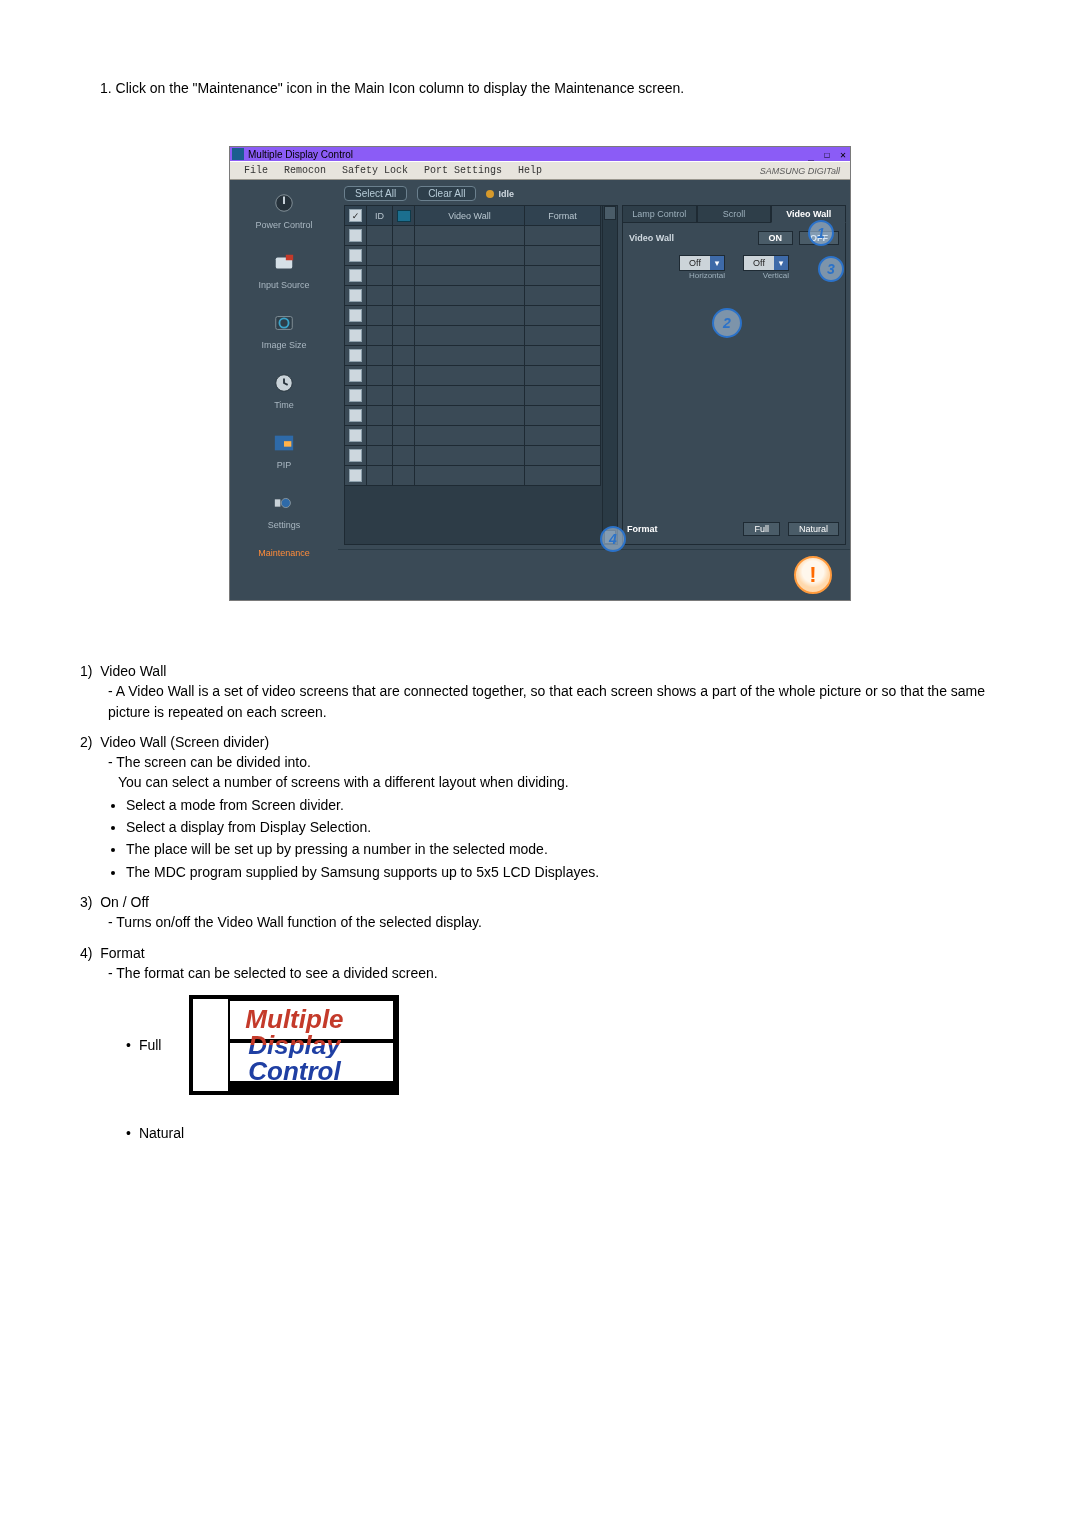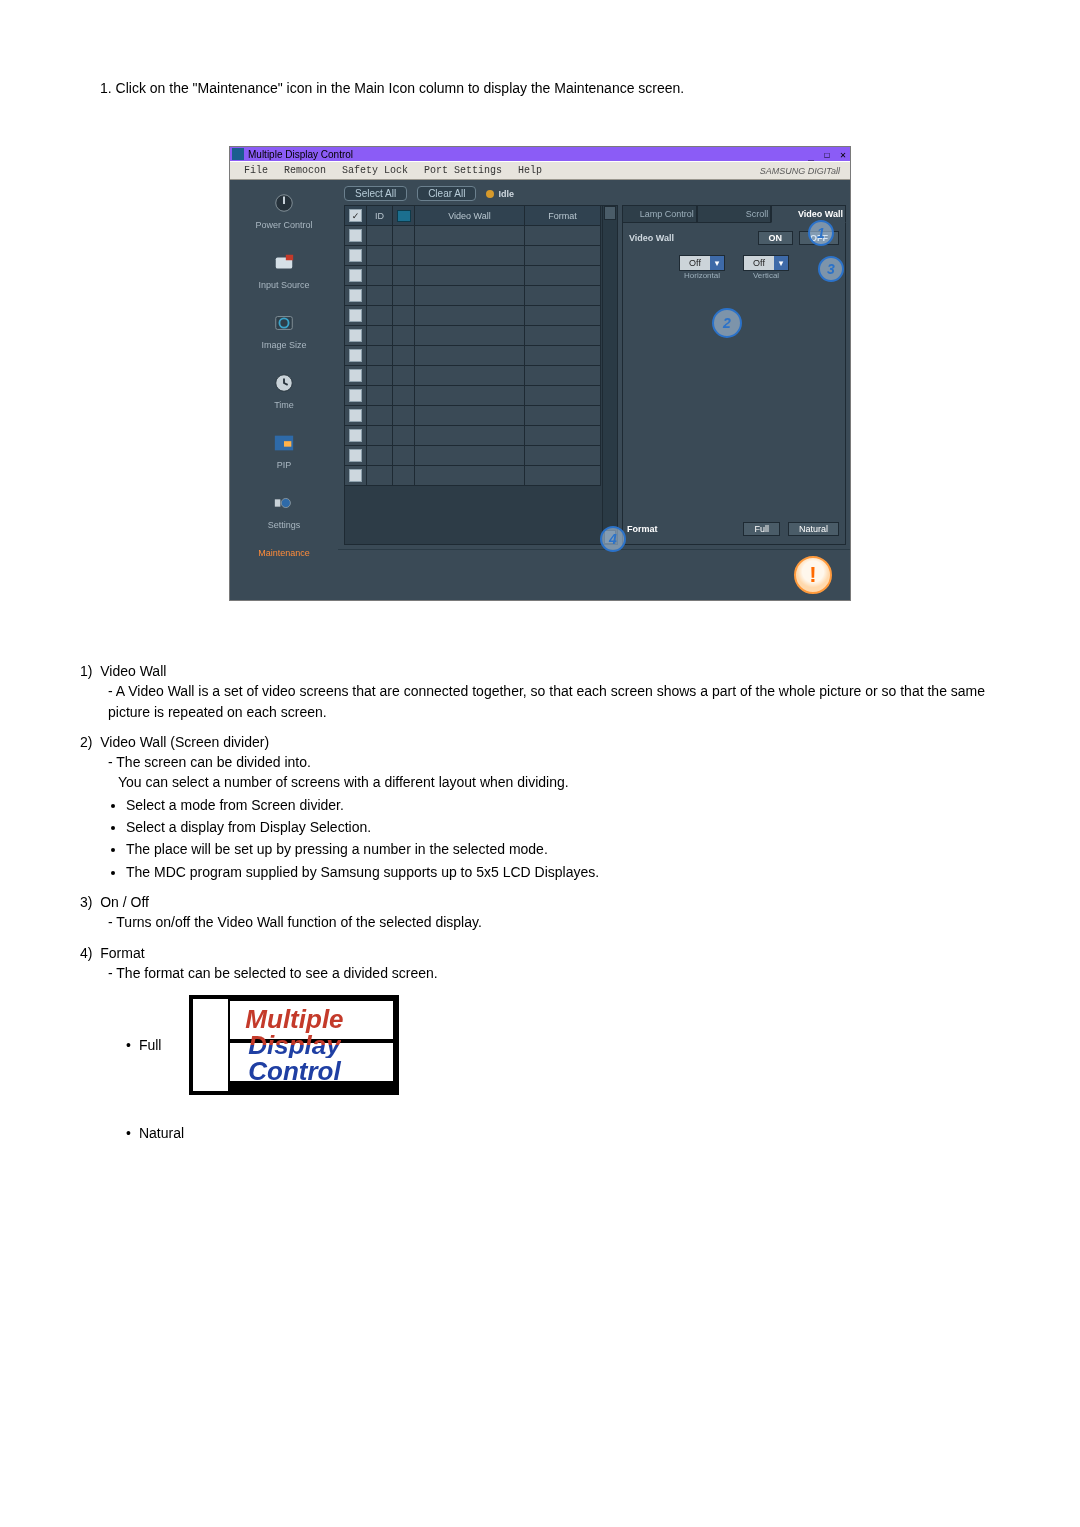--- a/index.html
+++ b/index.html
@@ -186,21 +186,21 @@
     display: flex;
     flex-direction: column;
   }
   .rtabs {
     display: flex;
     font-size: 9px;
     color: #9db0bc;
   }
   .rtab {
     flex: 1;
-    text-align: right;
+    text-align: center;
     padding: 3px 2px;
     background: #2e3e49;
     border: 1px solid #1e2a33;
   }
   .rtab.active {
     background: #3a4a56;
     border-bottom-color: #3a4a56;
     color: #fff;
     font-weight: bold;
   }
@@ -222,21 +222,21 @@
   }
   .dd {
     display:flex; align-items:center; background:#ccd4d9; color:#222;
     border:1px solid #1e2a33; height:14px; font-size:9px;
   }
   .dd .dd-val { padding: 0 4px; min-width:22px; }
   .dd .dd-arr {
     width:14px; height:100%; background:#3e6aa8;
     display:flex; align-items:center; justify-content:center; color:#fff;
   }
-  .dd-label { font-size: 8px; color:#9db0bc; }
+  .dd-label { font-size: 8px; color:#9db0bc;text-align:right; }
 
   .callout {
     position: absolute;
     width: 22px; height: 22px; border-radius: 50%;
     border: 2px solid #2b72c9;
     background: rgba(180,210,240,0.55);
     color: #2b72c9;
     font-weight: bold; font-style: italic;
     display:flex; align-items:center; justify-content:center;
     font-size: 14px;

